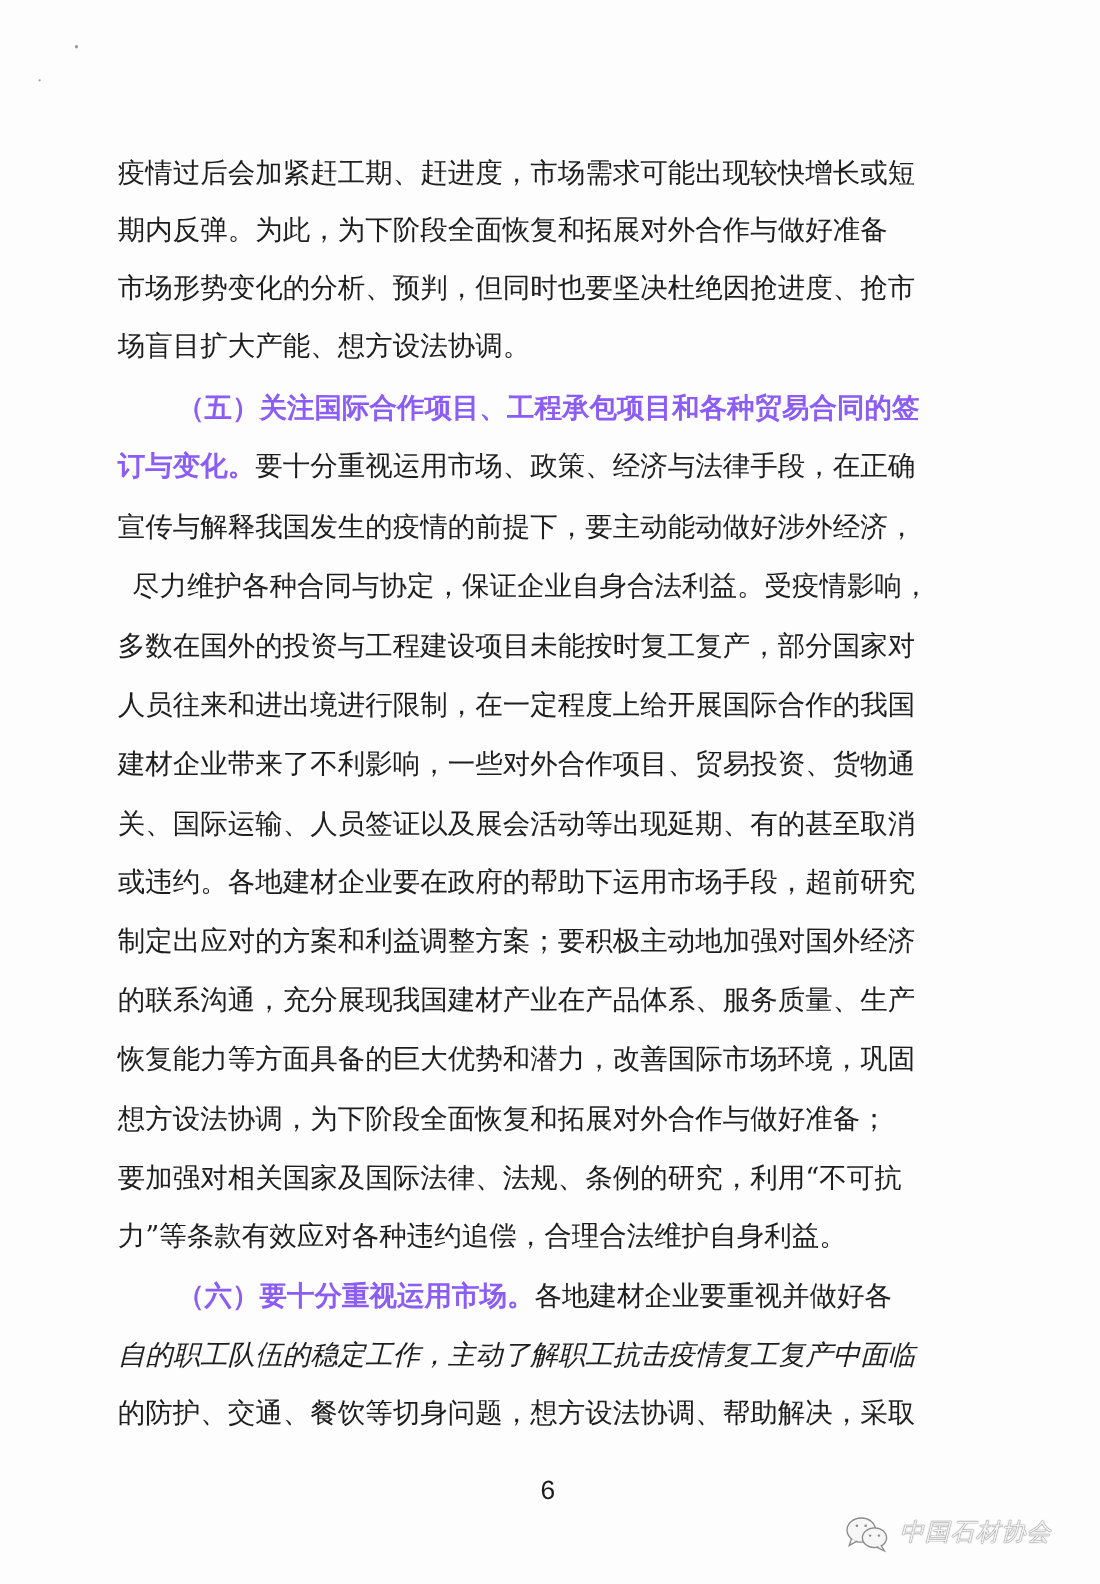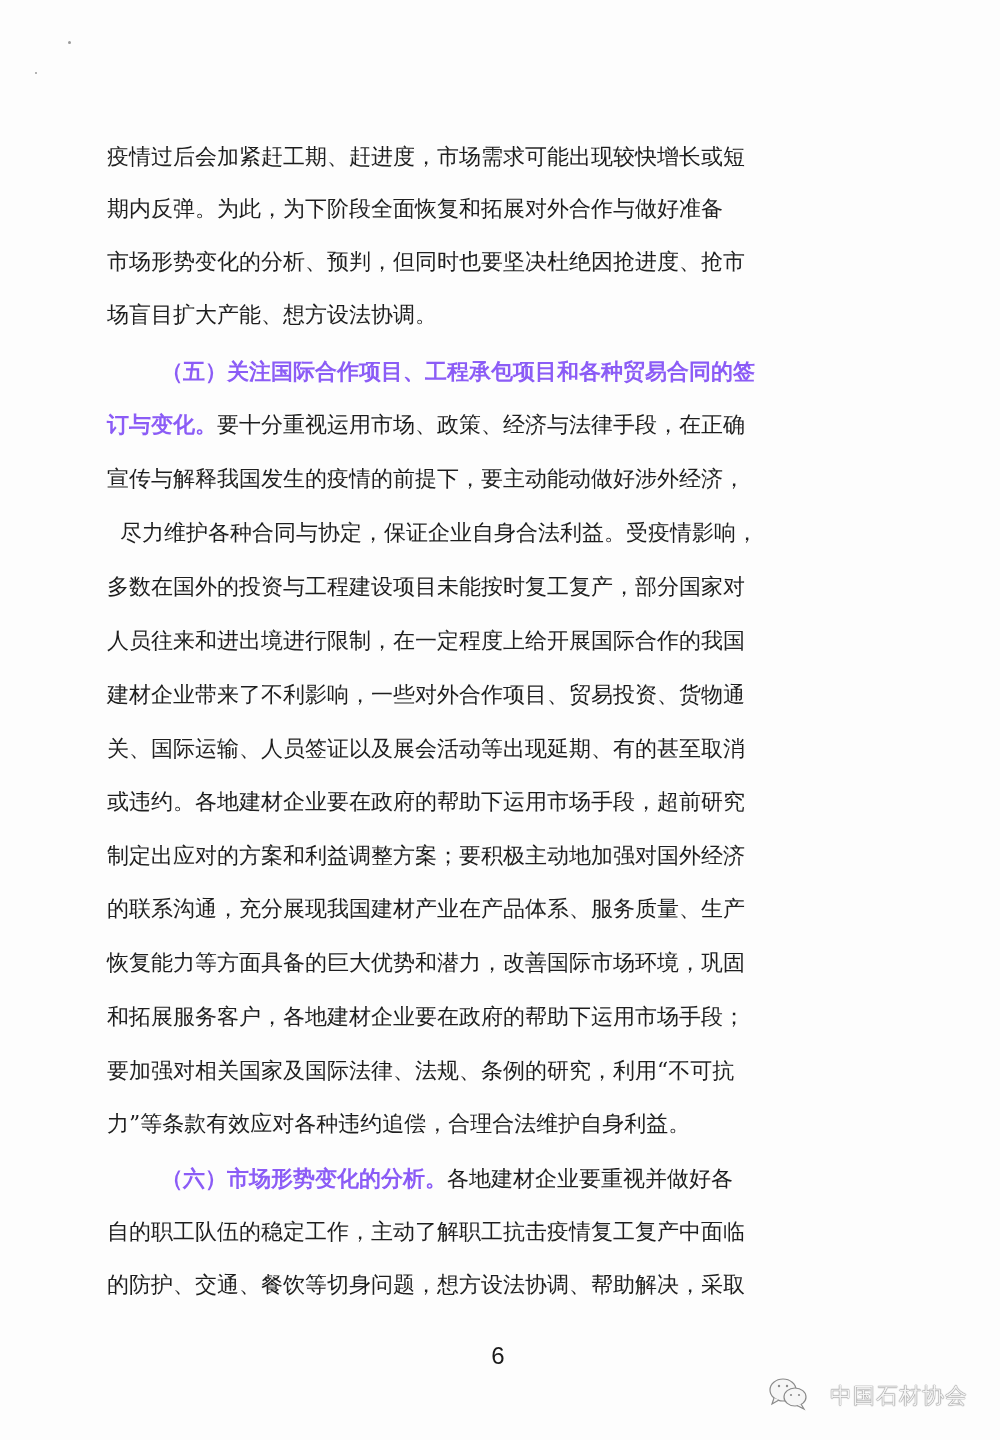--- a/index.html
+++ b/index.html
@@ -6,35 +6,35 @@
   body {
     width: 1000px; height: 1440px; position: relative; overflow: hidden;
     background: #fdfdfd;
     font-family: "DejaVu Serif", "Liberation Serif", serif;
     color: #1e1e1e;
   }
   .speck { position: absolute; background: #9a9a9a; border-radius: 50%; }
   .page-text { position: absolute; left: 107px; top: 0; width: 776px; }
   .line {
     position: absolute; left: 0; width: 776px; height: 32px;
-    font-size: 22px; line-height: 32px;
+    font-size: 25px; line-height: 32px;
     text-align: justify; text-align-last: justify;
     white-space: nowrap; letter-spacing: 0;
   }
   .line.last { text-align-last: left; }
   .line.indent { left: 54px; width: 722px; }
   .bold { font-weight: bold; color: #8b5cf6; }
   .line span { white-space: normal; }
   .page-number {
     position: absolute; left: 478px; top: 1342px; width: 40px;
     font-family: "Liberation Sans", sans-serif; font-size: 24px; text-align: center; color: #1a1a1a;
   }
   .watermark {
     position: absolute; left: 768px; top: 1378px; height: 36px;
-    display: flex; align-items: center; gap: 20px;
+    display: flex; gap: 8px; font-style: italic;
   }
   .watermark-text {
     font-family: "DejaVu Sans", sans-serif; font-size: 22px; color: #f4f4f4;
     text-shadow: 0 0 1px #6a6a6a, 0 0 1px #6a6a6a;
     letter-spacing: 1px;
   }
 </style>
 </head>
 <body>
 
@@ -55,28 +55,28 @@
   <div class="line" style="top: 463px; letter-spacing: 0px; text-align-last: left;"><span>宣传与解释我国发生的疫情的前提下，要主动能动做好涉外经济，</span></div>
   <div class="line" style="top: 517px; letter-spacing: 0px; text-align-last: left; margin-left: 13px;"><span>尽力维护各种合同与协定，保证企业自身合法利益。受疫情影响，</span></div>
   <div class="line" style="top: 571px; letter-spacing: 0px; text-align-last: left;"><span>多数在国外的投资与工程建设项目未能按时复工复产，部分国家对</span></div>
   <div class="line" style="top: 625px; letter-spacing: 0px; text-align-last: left;"><span>人员往来和进出境进行限制，在一定程度上给开展国际合作的我国</span></div>
   <div class="line" style="top: 679px; letter-spacing: 0px; text-align-last: left;"><span>建材企业带来了不利影响，一些对外合作项目、贸易投资、货物通</span></div>
   <div class="line" style="top: 733px; letter-spacing: 0px; text-align-last: left;"><span>关、国际运输、人员签证以及展会活动等出现延期、有的甚至取消</span></div>
   <div class="line" style="top: 786px; letter-spacing: 0px; text-align-last: left;"><span>或违约。各地建材企业要在政府的帮助下运用市场手段，超前研究</span></div>
   <div class="line" style="top: 840px; letter-spacing: 0px; text-align-last: left;"><span>制定出应对的方案和利益调整方案；要积极主动地加强对国外经济</span></div>
   <div class="line" style="top: 893px; letter-spacing: 0px; text-align-last: left;"><span>的联系沟通，充分展现我国建材产业在产品体系、服务质量、生产</span></div>
   <div class="line" style="top: 947px; letter-spacing: 0px; text-align-last: left;"><span>恢复能力等方面具备的巨大优势和潜力，改善国际市场环境，巩固</span></div>
-  <div class="line" style="top: 1001px; letter-spacing: 0px; text-align-last: left;"><span>和拓展服务客户，各地建材企业要在政府的帮助下运用市场手段；</span></div>
+  <div class="line" style="top: 1001px; letter-spacing: 0px; text-align-last: left;"><span>想方设法协调，为下阶段全面恢复和拓展对外合作与做好准备；</span></div>
   <div class="line" style="top: 1055px; letter-spacing: 0px; text-align-last: left;"><span>要加强对相关国家及国际法律、法规、条例的研究，利用“不可抗</span></div>
   <div class="line last" style="top:1108px"><span>力”等条款有效应对各种违约追偿，合理合法维护自身利益。</span></div>
 
   <div class="line indent" style="top: 1162px; letter-spacing: 0px; text-align-last: left;">
-    <span class="bold">（六）市场形势变化的分析。</span><span>各地建材企业要重视并做好各</span>
+    <span class="bold">（六）要十分重视运用市场。</span><span>各地建材企业要重视并做好各</span>
   </div>
-  <div class="line" style="top: 1216px; letter-spacing: 0px; text-align-last: left;"><span>自的职工队伍的稳定工作，主动了解职工抗击疫情复工复产中面临</span></div>
+  <div class="line" style="top: 1216px; letter-spacing: 0px; text-align-last: left; font-style: italic;"><span>自的职工队伍的稳定工作，主动了解职工抗击疫情复工复产中面临</span></div>
   <div class="line" style="top: 1269px; letter-spacing: 0px; text-align-last: left;"><span>的防护、交通、餐饮等切身问题，想方设法协调、帮助解决，采取</span></div>
 </div>
 
 <div class="page-number">6</div>
 
 <div class="watermark">
   <span>
     <svg width="42" height="34" viewBox="0 0 42 34">
       <ellipse cx="15" cy="13" rx="13" ry="11" fill="#f6f6f6" stroke="#8a8a8a" stroke-width="1.2"></ellipse>
       <path d="M6 21 L4 27 L11 23" fill="#f6f6f6" stroke="#8a8a8a" stroke-width="1.2"></path>

